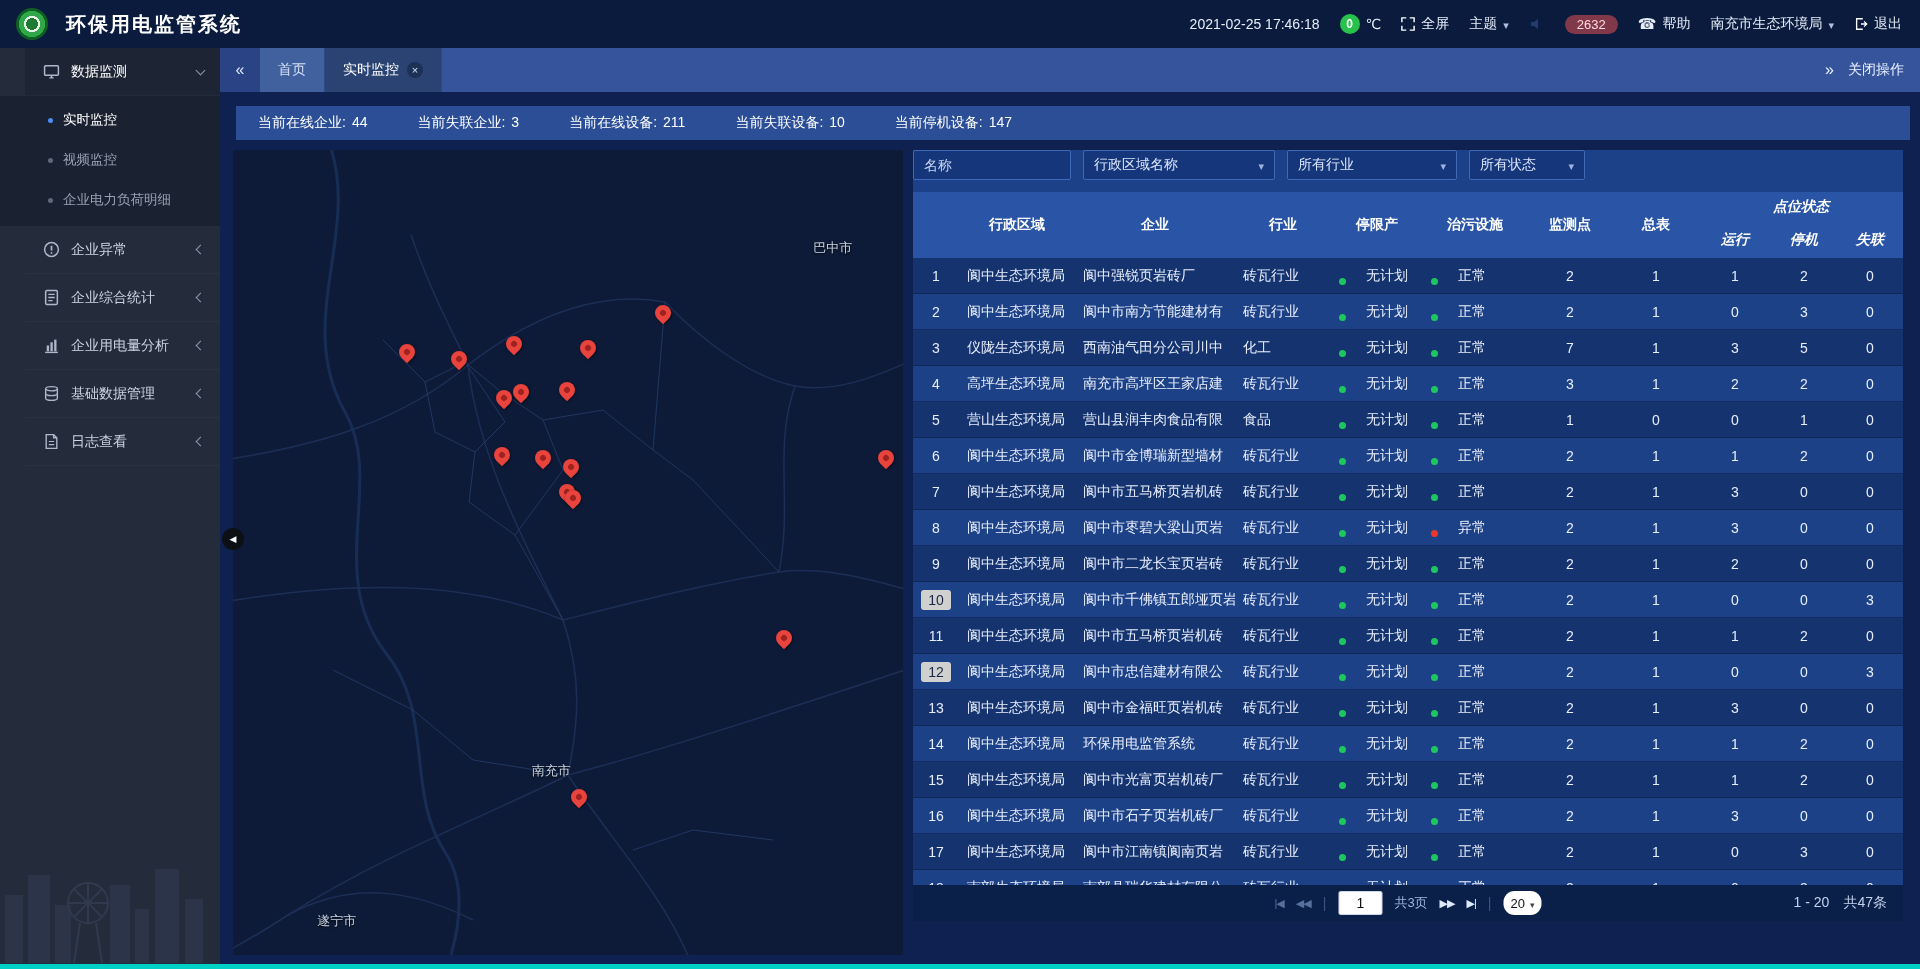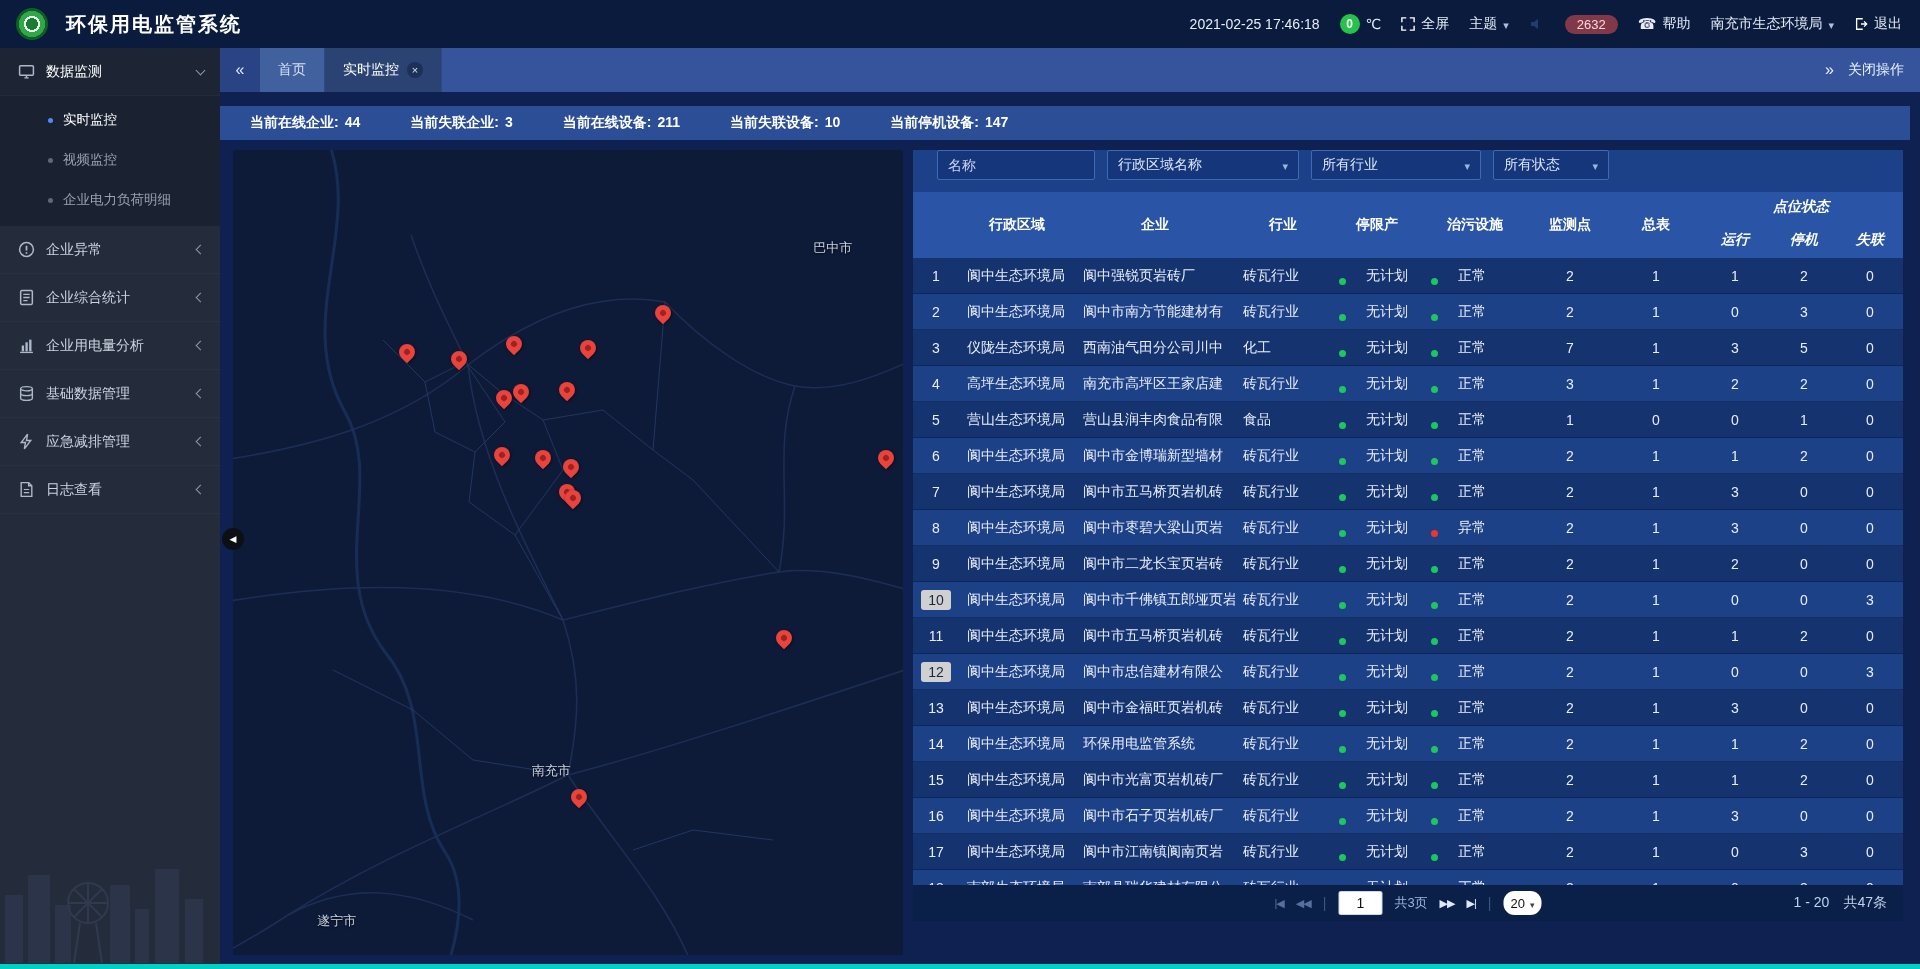--- a/index.html
+++ b/index.html
@@ -14,21 +14,21 @@
   .header-right { margin-left:auto; display:flex; align-items:center; gap:20px; padding-right:18px; font-size:14px; color:#e6edf8; }
   .hdr-item { display:flex; align-items:center; gap:6px; white-space:nowrap; }
   .temp-circle { width:20px; height:20px; border-radius:50%; background:#27c24c; color:#fff; font-size:12px; display:flex; align-items:center; justify-content:center; font-weight:bold; }
   .notice-pill { background:rgba(227,82,82,.55); color:#ffd9d9; border-radius:10px; padding:2px 12px; font-size:13px; }
   .i-caret::before { content:"▾"; font-size:11px; color:#aebfe0; }
   .i-phone::before { content:"☎"; font-size:15px; }
   .hdr-icon svg { display:block; }
 
   
   .sidebar { position:absolute; top:48px; left:0; width:220px; bottom:0; background:#242c3c; z-index:20; overflow:hidden; }
-  .side-item { height:48px; display:flex; align-items:center; padding:0 16px 0 18px; color:#cdd4e0; font-size:14px; cursor:pointer; border-bottom:1px solid rgba(255,255,255,.03); }
+  .side-item { height:48px; display:flex; align-items:center; padding:0 16px 0 18px; color:#cdd4e0; font-size:14px; cursor:pointer; border-bottom:1px solid rgba(255,255,255,.03);margin-left:25px; }
   .side-item .s-icon { width:17px; height:17px; margin-right:11px; color:#aeb8ca; flex:0 0 auto; }
   .side-item .s-label { flex:1; }
   .chev { width:7px; height:7px; border-right:1.6px solid #8d98ac; border-bottom:1.6px solid #8d98ac; display:inline-block; }
   .chev-down { transform:rotate(45deg); margin-top:-3px; }
   .chev-left { transform:rotate(135deg); }
   .side-item.active-parent { background:#1d2433; color:#ffffff; }
   .submenu { background:#1a2130; padding:4px 0 6px 0; }
   .sub-item { height:40px; display:flex; align-items:center; padding-left:48px; color:#98a2b3; font-size:13.5px; cursor:pointer; }
   .sub-item .dot { width:5px; height:5px; border-radius:50%; background:#5d6activo; background:#5d687d; margin-right:10px; flex:0 0 auto; }
   .sub-item.active { color:#ffffff; }
@@ -41,36 +41,36 @@
   .i-dleft::before { content:"«"; }
   .i-dright::before { content:"»"; }
   .tab { height:44px; display:flex; align-items:center; gap:8px; padding:0 18px; font-size:14px; color:#d6e0f5; background:#40609e; border-right:1px solid #2c4a8a; cursor:pointer; }
   .tab.active { background:#2a4373; color:#ffffff; }
   .tab-close { width:16px; height:16px; border-radius:50%; background:#1d3056; color:#cfe0f8; font-size:11px; display:flex; align-items:center; justify-content:center; cursor:pointer; }
   .i-close::before { content:"×"; }
   .tabbar-right { margin-left:auto; display:flex; align-items:center; gap:14px; padding-right:16px; color:#eaf1ff; font-size:14px; }
   .tabbar-right .i-dright::before { font-size:16px; }
 
   
-  .statsbar { position:absolute; top:106px; left:220px; right:10px; height:34px; background:#2b4e97; display:flex; align-items:center; gap:50px; padding-left:30px; font-size:14px; color:#ffffff;font-weight:bold; }
+  .statsbar { position:absolute; top:106px; left:236px; right:10px; height:34px; background:#2b4e97; display:flex; align-items:center; gap:50px; padding-left:22px; font-size:14px; color:#ffffff; }
   .stat-item { display:flex; gap:6px; white-space:nowrap; }
 
   
   .map-panel { position:absolute; left:233px; top:150px; width:670px; height:805px; background:#0e1b38; overflow:visible; }
   .map-canvas { position:absolute; inset:0; overflow:hidden; }
   .roads { position:absolute; inset:0; width:100%; height:100%; }
   .city-label { position:absolute; transform:translate(-50%,-50%); font-size:13px; color:#c9d4e6; text-shadow:0 1px 2px #000; white-space:nowrap; }
   .pin { position:absolute; width:16px; height:16px; margin:-19px 0 0 -8px; background:#e8433d; border-radius:50% 50% 50% 0; transform:rotate(-45deg); box-shadow:0 1px 3px rgba(0,0,0,.6); cursor:pointer; }
   .pin::after { content:""; position:absolute; left:5px; top:5px; width:6px; height:6px; border-radius:50%; background:#9e231e; }
   .map-collapse { position:absolute; left:-11px; top:47%; width:22px; height:22px; border-radius:50%; background:#0c0f14; color:#fff; display:flex; align-items:center; justify-content:center; font-size:9px; cursor:pointer; z-index:5; }
   .i-back::before { content:"◀"; }
 
   
   .right-panel { position:absolute; left:913px; top:150px; width:990px; height:771px; background:#1d4189; }
-  .filter-row { position:absolute; top:0; left:0; height:30px; display:flex; gap:12px;padding-left:24px; }
+  .filter-row { position:absolute; top:0; left:0; height:30px; display:flex; gap:12px; }
   .f-input, .f-select { height:30px; background:#16367b; border:1px solid #3f68b5; color:#dbe6fa; font-size:14px; border-radius:2px; }
   .f-input { width:158px; padding:0 10px; }
   .f-input::placeholder { color:#c7d5f0; }
   .f-select { display:flex; align-items:center; justify-content:space-between; padding:0 10px; cursor:pointer; }
   .f-select .i-caret::before { color:#9db4de; }
   .w-region { width:192px; } .w-industry { width:170px; } .w-status { width:116px; }
 
   
   .table { position:absolute; top:42px; left:0; right:0; bottom:36px; overflow:hidden; }
   .thead { display:flex; height:66px; background:#2a55a6; color:#ffffff; font-size:14px; font-weight:bold; }
@@ -236,29 +236,20 @@
             <path d="M2.5 3.5v9c0 1.1 2.5 2 5.5 2s5.5-.9 5.5-2v-9" fill="none" stroke="currentColor" stroke-width="1.3"></path>
             <path d="M2.5 8c0 1.1 2.5 2 5.5 2s5.5-.9 5.5-2" fill="none" stroke="currentColor" stroke-width="1.3"></path>
           </svg>
       </span>
       <span class="s-label">基础数据管理</span>
       <span class="chev chev-left"></span>
     </div>
     <div class="side-item">
       <span class="s-icon">
         <svg viewBox="0 0 16 16" width="17" height="17">
-            <path d="M9 1L3 9h4l-1 6 6-8H8z" fill="none" stroke="currentColor" stroke-width="1.3"></path>
-          </svg>
-      </span>
-      <span class="s-label">应急减排管理</span>
-      <span class="chev chev-left"></span>
-    </div>
-    <div class="side-item">
-      <span class="s-icon">
-        <svg viewBox="0 0 16 16" width="17" height="17">
             <path d="M3 1.5h7l3 3v10H3z" fill="none" stroke="currentColor" stroke-width="1.3"></path>
             <path d="M10 1.5v3h3" fill="none" stroke="currentColor" stroke-width="1.3"></path>
             <path d="M5.5 8h5M5.5 11h5" stroke="currentColor" stroke-width="1.1"></path>
           </svg>
       </span>
       <span class="s-label">日志查看</span>
       <span class="chev chev-left"></span>
     </div>
     <svg class="cityscape" viewBox="0 0 220 130">
       <g fill="#313b52">

